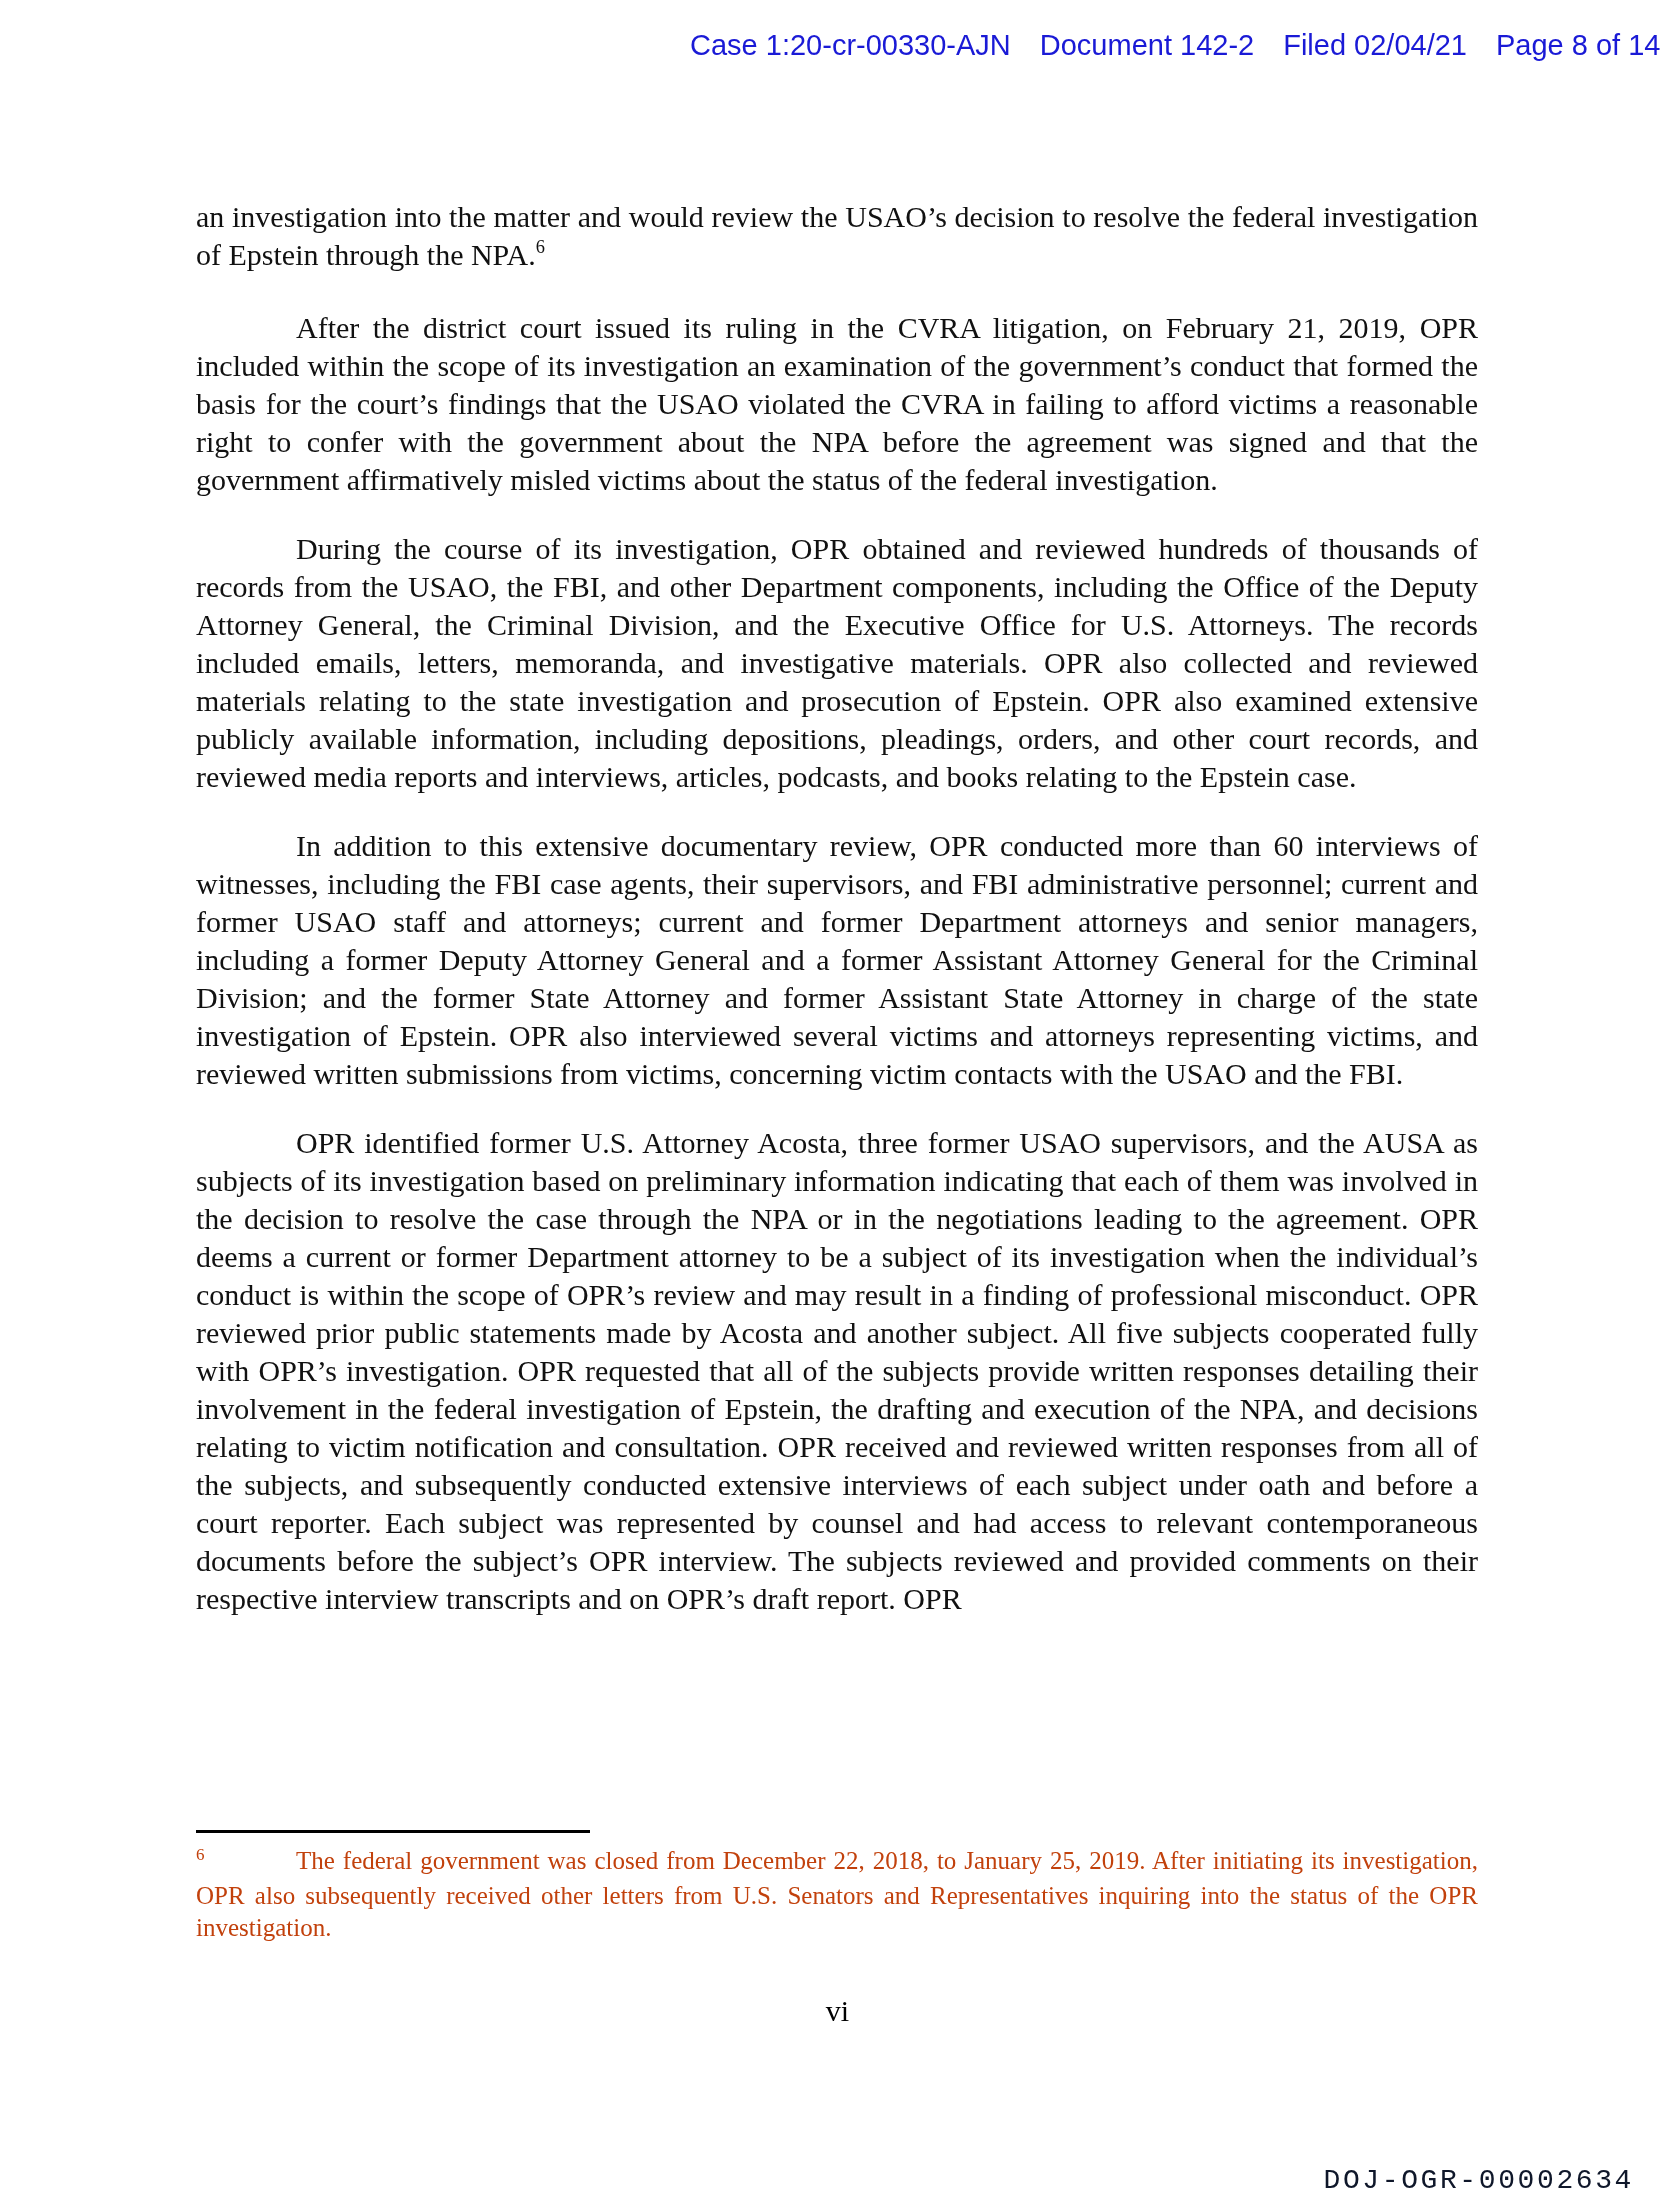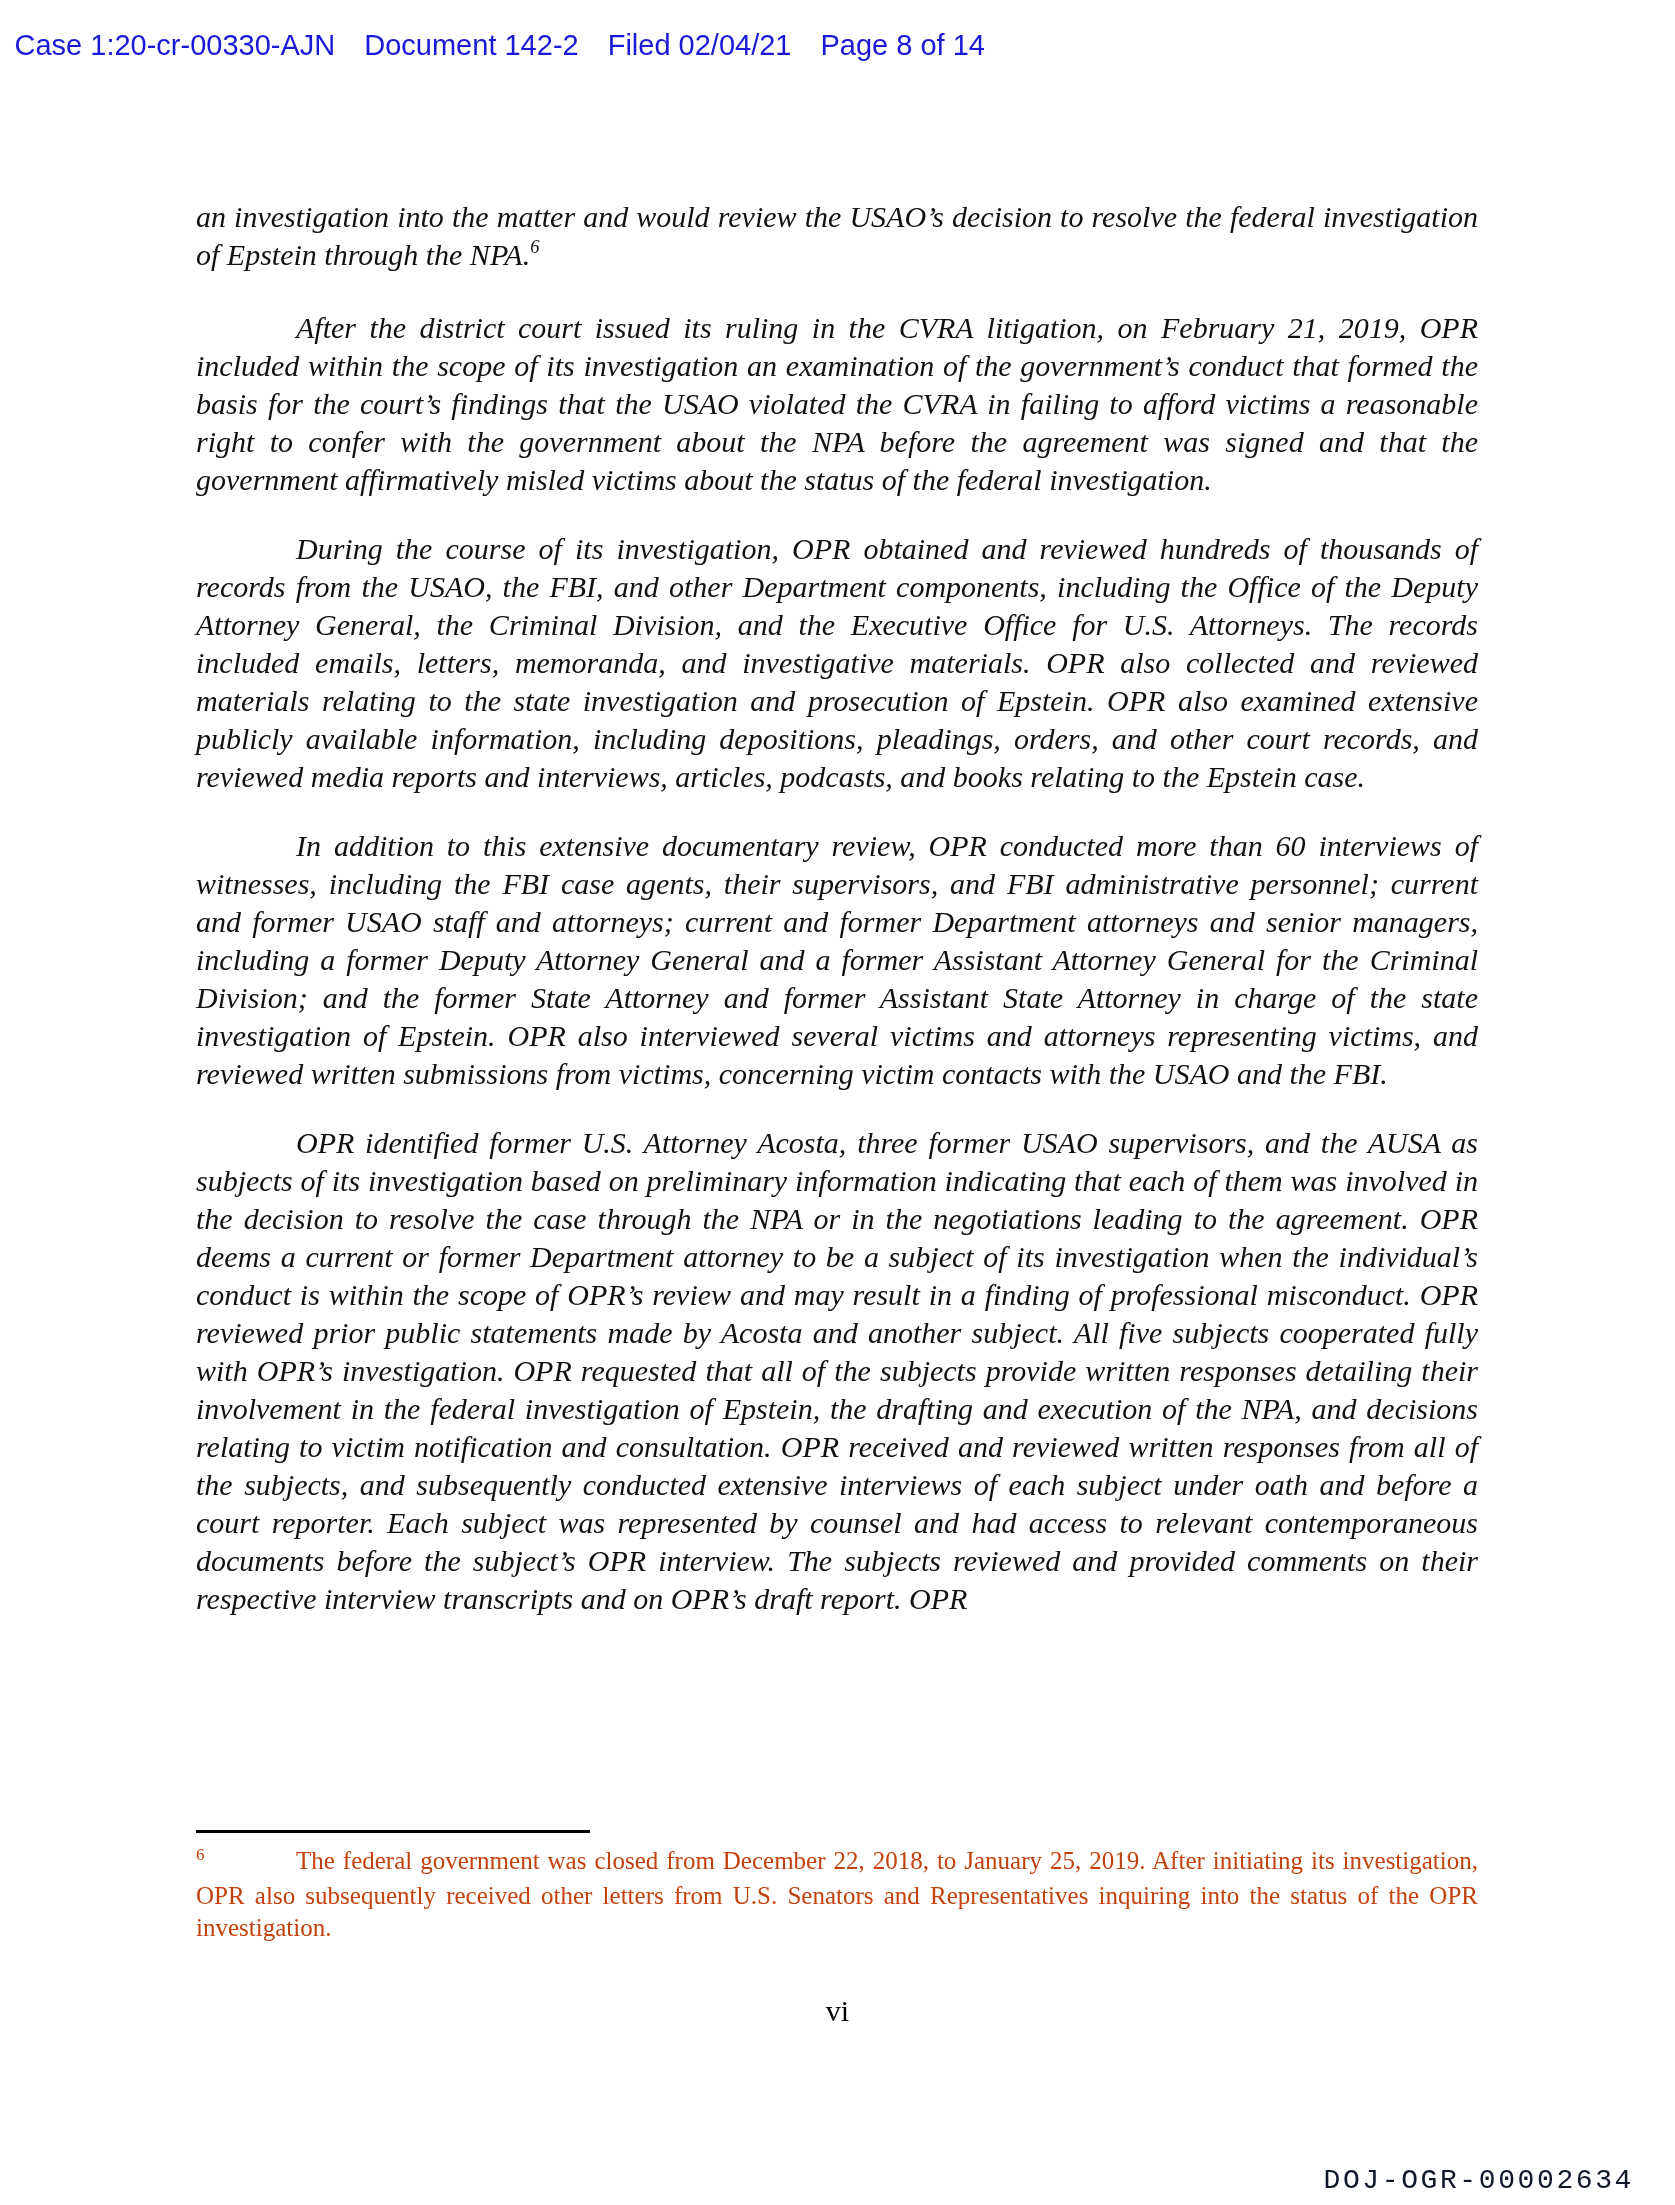--- a/index.html
+++ b/index.html
@@ -1,28 +1,28 @@
 <!DOCTYPE html>
 <html style="font-size:10.5px"><head>
 <meta charset="utf-8">
 <style>
   html, body { margin: 0; padding: 0; background: #ffffff; }
   body { width: 1675px; height: 2205px; position: relative; overflow: hidden; }
   .header {
-    position: absolute; left: 0; top: 29px; width: 1675px; text-align: left;
+    position: absolute; left: 0; top: 29px; width: 1675px; text-align: right;
     font-family: "Liberation Sans", sans-serif; font-size: 29px; color: #1a1ad6;
     white-space: pre; letter-spacing: 0px;
   }
   .header span { margin: 0 14.5px; }
   .body-text {
     position: absolute; left: 196px; width: 1282px;
     font-family: "Liberation Serif", serif; font-size: 30px; line-height: 38px;
     color: #111111; text-align: justify; text-align-last: left;
   }
-  .para { margin: 0 0 31px 0; text-indent: 100px; font-style: italic; }
+  .para { margin: 0 0 31px 0; text-indent: 100px; }
   .para.noindent { text-indent: 0; }
   sup.fn { font-size: 18.4px; vertical-align: 0; position: relative; top: -12px; }
   .fn-rule {
     position: absolute; left: 196px; top: 1830px; width: 394px; height: 2.6px; background: #000;
   }
   .footnote {
     position: absolute; left: 196px; top: 1845px; width: 1282px;
     font-family: "Liberation Serif", serif; font-size: 25px; line-height: 32px;
     color: #c2410c; text-align: justify; text-align-last: left;
   }

